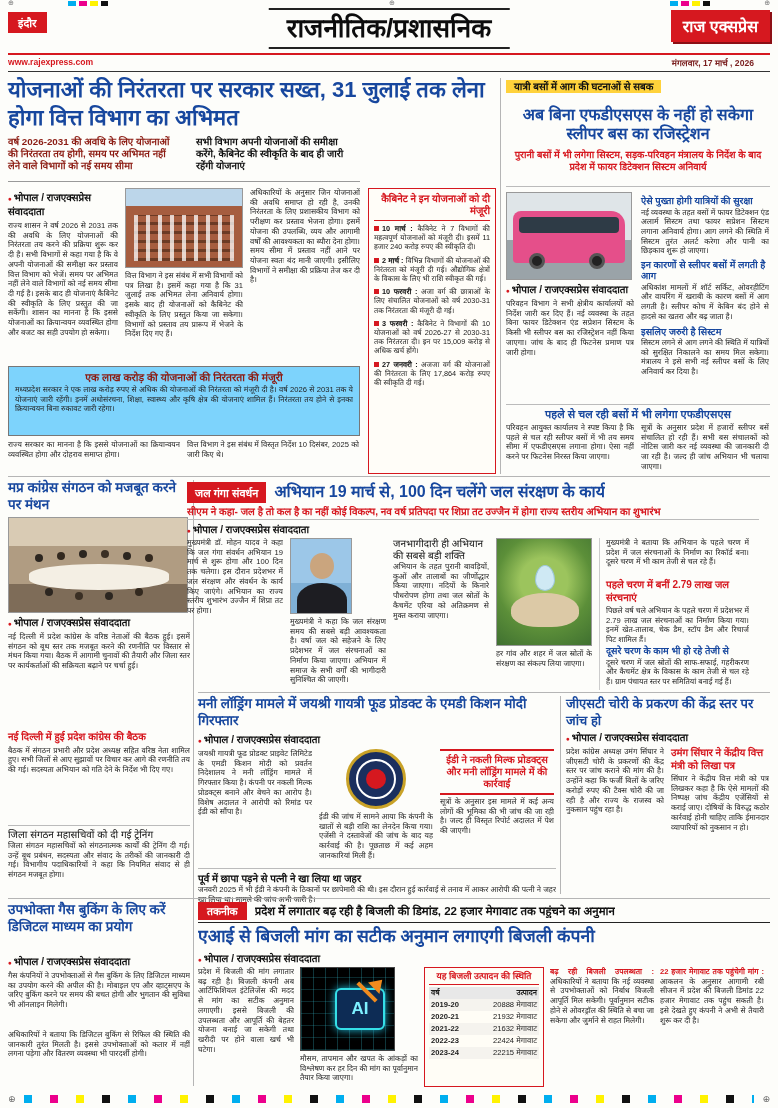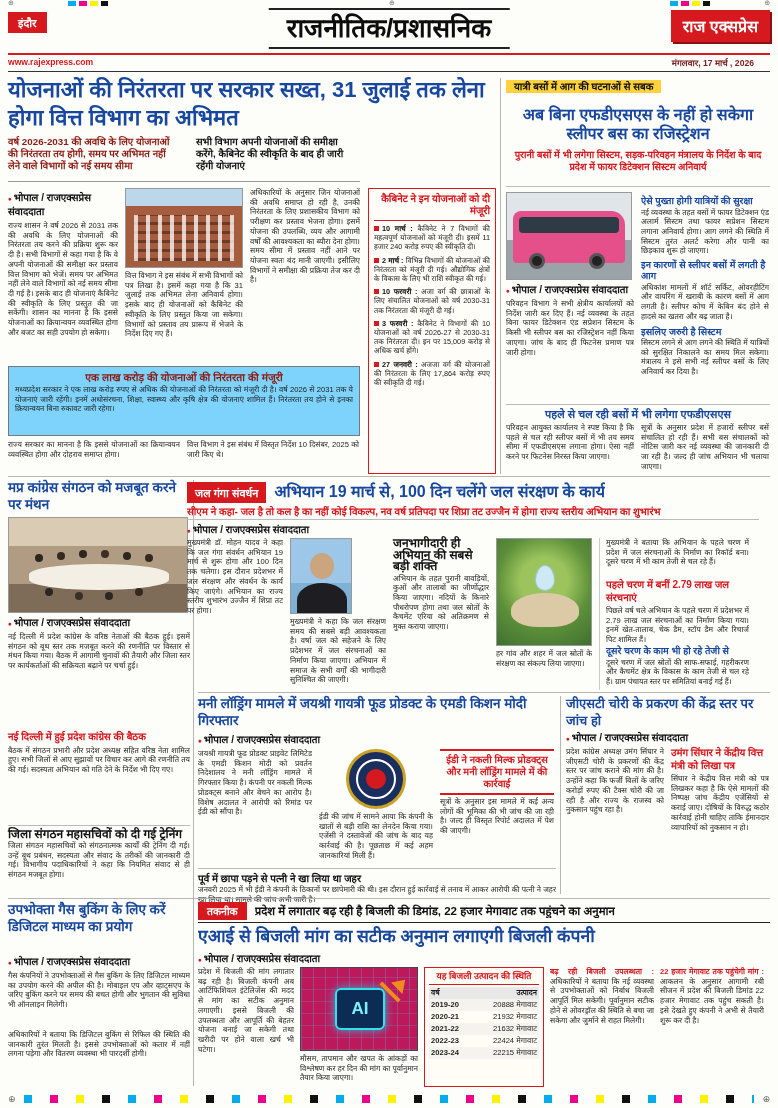--- a/index.html
+++ b/index.html
@@ -8,21 +8,21 @@
   .page{position:relative;width:778px;height:1108px;margin:0 auto;background:#fdfdfa;color:#1b1b1b;overflow:hidden}
   .abs{position:absolute}
   :root{--red:#d6181f;--blue:#17479e;--maroon:#8c1c13;--yellow:#ffd23b;--ink:#1b1b1b}
 
   
   .body-text{font-size:7.6px;line-height:9.7px;text-align:justify;color:#222;overflow:hidden}
   .byline{font-size:10px;font-weight:bold;color:#101010;margin:2px 0 3px}
   .byline::before{content:"● ";color:var(--red);font-size:6.5px}
   .kick-red{color:var(--red);font-weight:bold}
   .sub-blue{color:var(--blue);font-weight:bold;font-size:9.5px;line-height:11.5px;margin:3px 0 1px}
-  .sub-black{color:#111;font-weight:bold;font-size:12px;line-height:11.5px;margin:3px 0 1px}
+  .sub-black{color:#111;font-weight:normal;font-size:10px;line-height:11.5px;margin:3px 0 1px}
   .sub-red{color:var(--red);font-weight:bold;font-size:10px;line-height:12.5px;margin:3px 0 2px}
 
   
   .masthead{top:8px;left:8px;width:762px;height:42px}
   .city-box{position:absolute;left:0;top:4px;background:var(--red);color:#fff;font-weight:bold;font-size:11px;padding:3px 10px}
   .mast-title{position:absolute;left:50%;transform:translateX(-50%);top:0;text-align:center;font-weight:bold;font-size:26px;line-height:30px;color:#0d0d0d;border-top:2px solid #222;border-bottom:2px solid #222;padding:3px 18px 4px;white-space:nowrap}
   .brand-box{position:absolute;right:0;top:2px;background:var(--red);color:#fff;font-weight:bold;font-size:16px;padding:5px 12px;box-shadow:2px 2px 0 #8c0f14}
   .redline{top:53px;left:8px;width:762px;height:2px;background:var(--red)}
   .dateband{top:57px;left:8px;width:762px;height:13px;font-size:8.6px;font-weight:bold}
   .dateband .site{color:var(--red)}
@@ -67,21 +67,21 @@
     box-shadow:22px -2px 0 #33291f,44px -4px 0 #2c2620,66px -4px 0 #3a2f24,88px -2px 0 #2c2620,110px 0 0 #33291f,10px 34px 0 #2c2620,40px 38px 0 #3a2f24,70px 38px 0 #2c2620,100px 34px 0 #33291f}
   .ph-cm{width:62px;height:76px;background:linear-gradient(#9cc7e8 0 60%,#7fb0d6 60% 100%)}
   .ph-cm .head{position:absolute;left:19px;top:14px;width:24px;height:26px;background:#caa57e;border-radius:50%}
   .ph-cm .bodyy{position:absolute;left:6px;bottom:-4px;width:50px;height:34px;background:#1d1d22;border-radius:50% 50% 0 0}
   .ph-water{width:96px;height:108px;background:radial-gradient(circle at 50% 40%,#9cc45d 0 30%,#5c8f39 60%,#3f7030 100%)}
   .ph-water .hands{position:absolute;left:14px;bottom:18px;width:68px;height:34px;background:#dcc9a6;border-radius:50% 50% 40% 40%}
   .ph-water .drop{position:absolute;left:38px;top:26px;width:20px;height:26px;background:#cfe9f4;border-radius:50% 50% 50% 50%/60% 60% 40% 40%;border:1px solid #9cc6da}
   .ph-ed{width:60px;height:60px;margin:0 auto;border-radius:50%;background:#1b2f5e;border:3px solid #c9a227;position:relative}
   .ph-ed .ring{position:absolute;inset:7px;border:2px solid #fff;border-radius:50%}
   .ph-ed .core{position:absolute;inset:17px;background:#d6181f;border-radius:50%}
-  .ph-ai{width:118px;height:84px;background:#be185d;position:relative;overflow:hidden;border:1px solid #444}
+  .ph-ai{width:95px;height:84px;background:#000000;position:relative;overflow:hidden;border:1px solid #444}
   .ph-ai .grid{position:absolute;inset:0;background:
     repeating-linear-gradient(90deg,rgba(60,210,230,.25) 0 1px,transparent 1px 12px),
     repeating-linear-gradient(0deg,rgba(60,210,230,.2) 0 1px,transparent 1px 12px)}
   .ph-ai .chip{position:absolute;left:34px;top:20px;width:50px;height:42px;border:2px solid #35e0e8;border-radius:6px;background:#0d2c55;box-shadow:0 0 10px #1fb9d8;display:flex;align-items:center;justify-content:center;color:#7df0ff;font-weight:bold;font-size:17px}
   .ph-ai .arrow{position:absolute;right:8px;top:10px;width:0;height:0;border-left:8px solid transparent;border-right:8px solid transparent;border-bottom:12px solid #f08b1e;transform:rotate(45deg)}
   .ph-ai .abar{position:absolute;right:14px;top:22px;width:26px;height:4px;background:#f08b1e;transform:rotate(45deg)}
 
   
   .bus{top:76px;left:506px;width:264px;height:398px}
   .bus-kick{text-align:left;height:16px}

